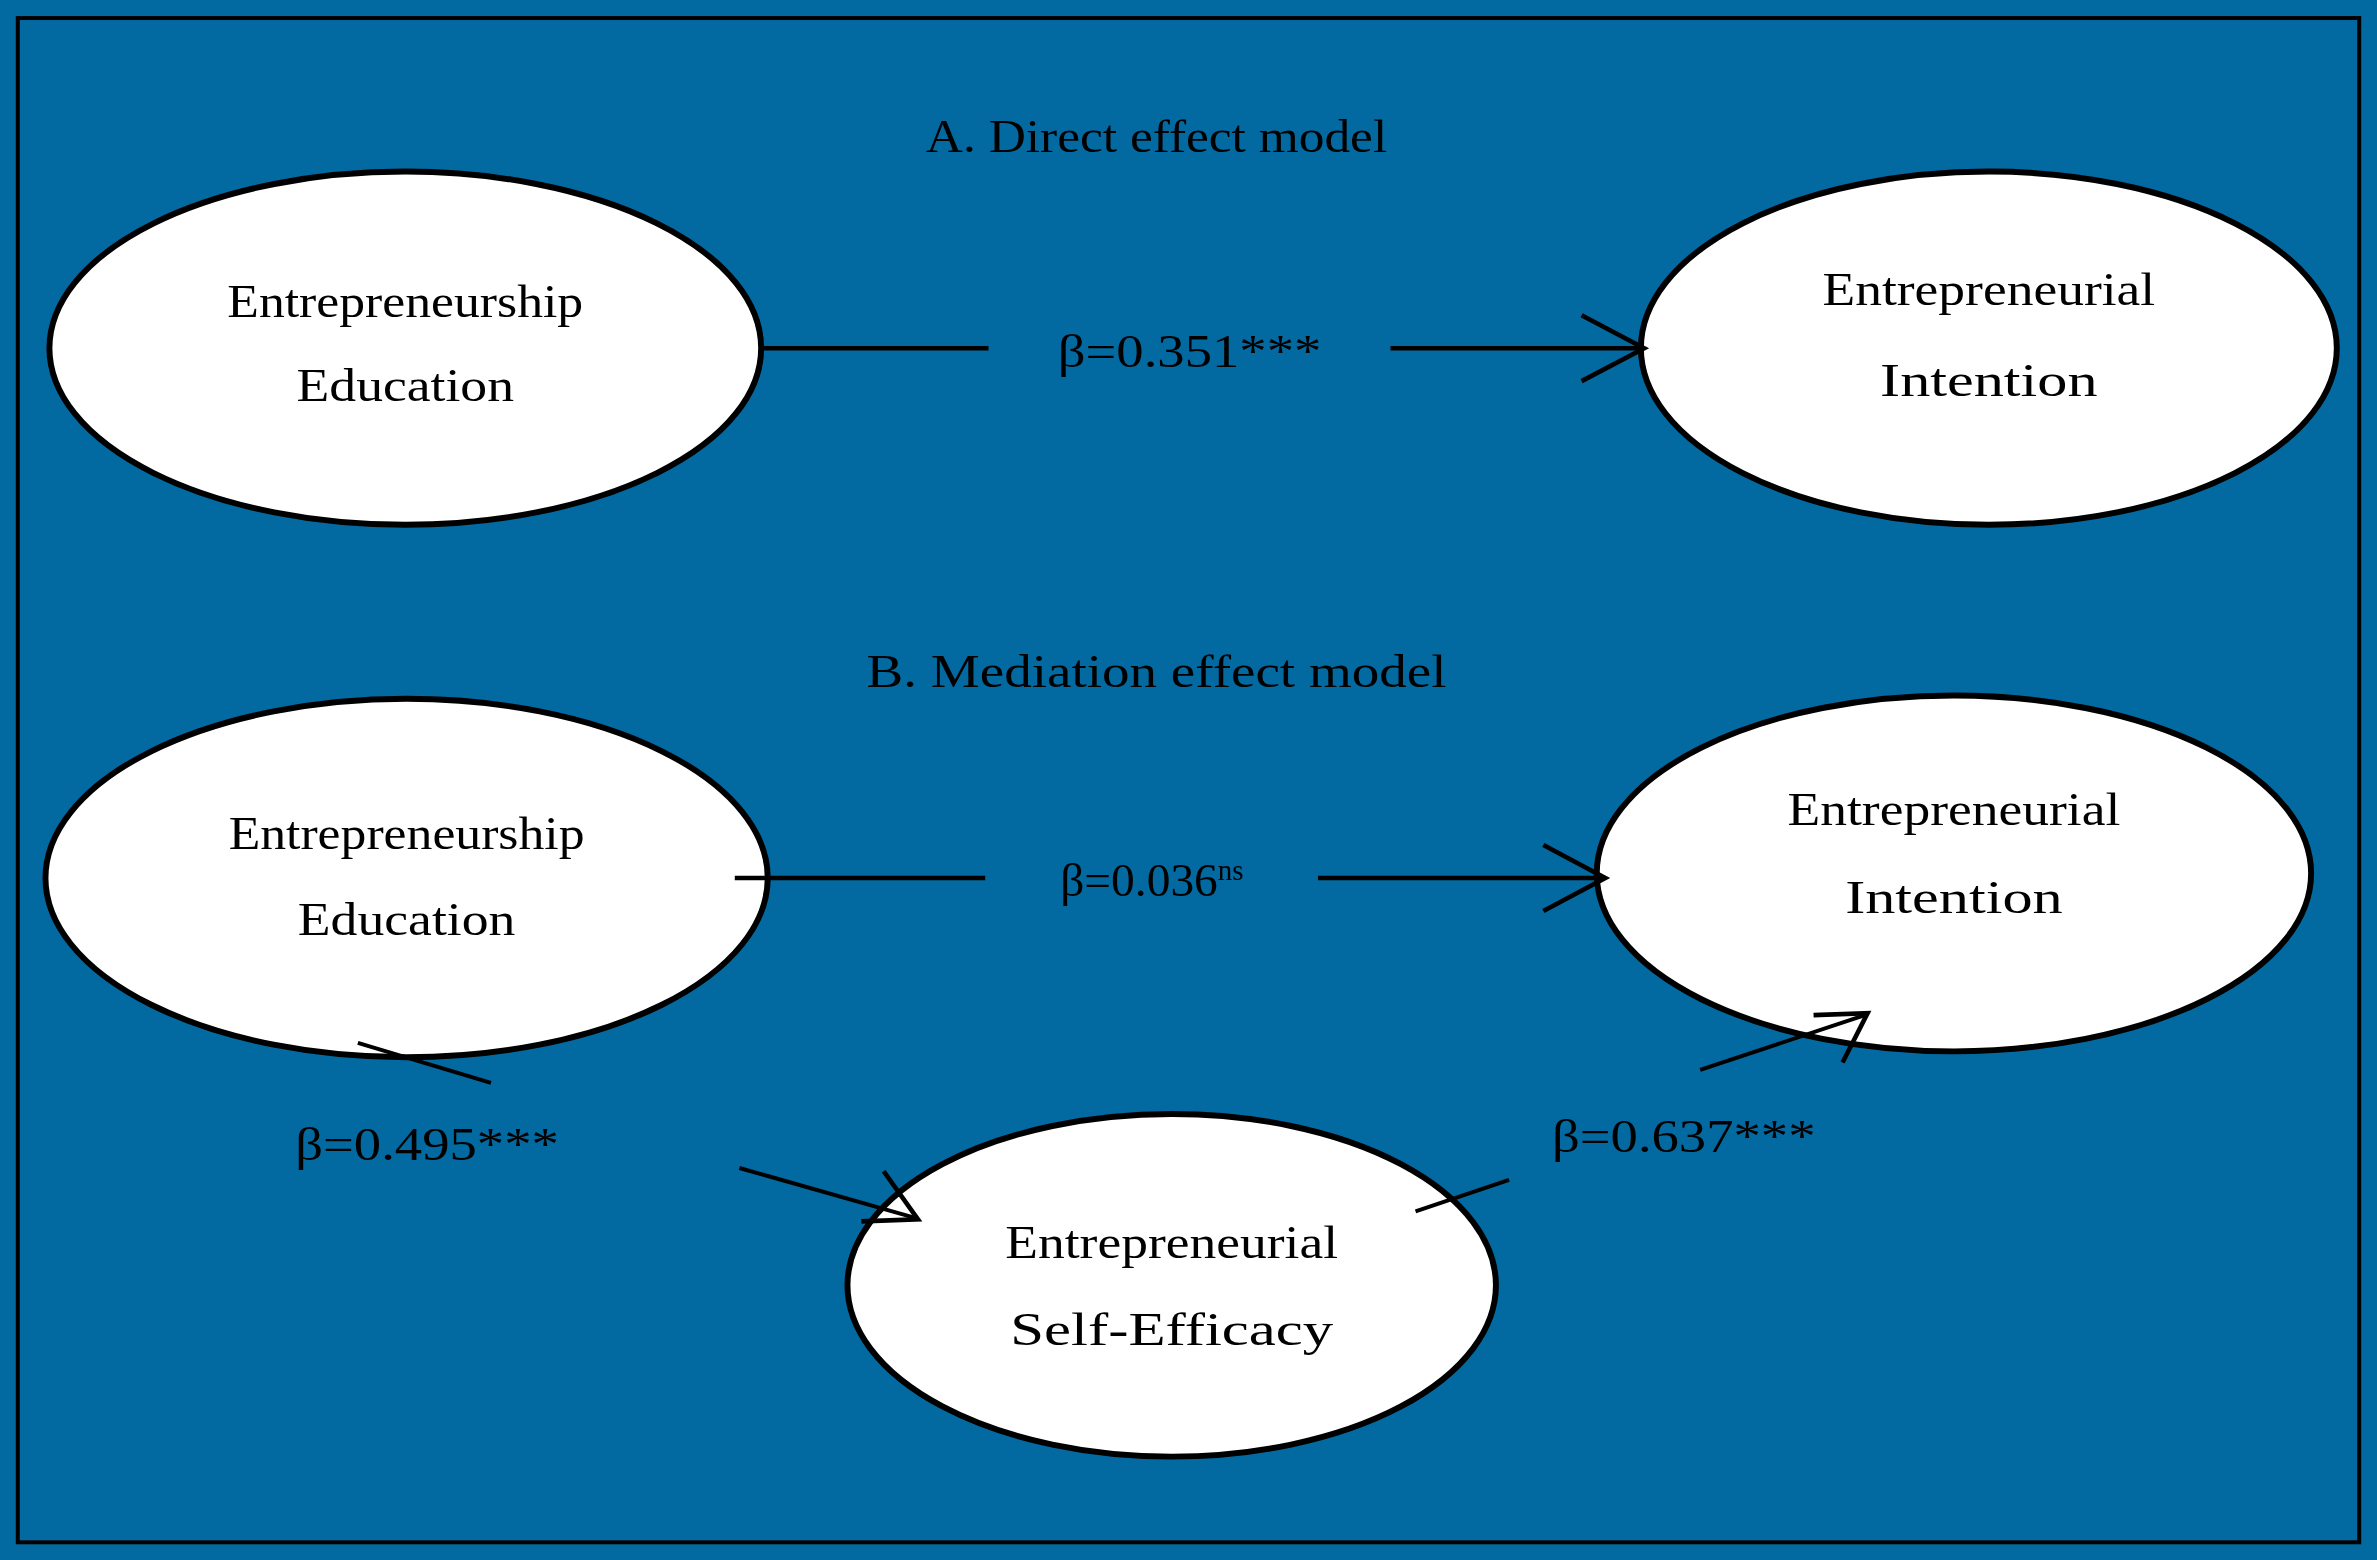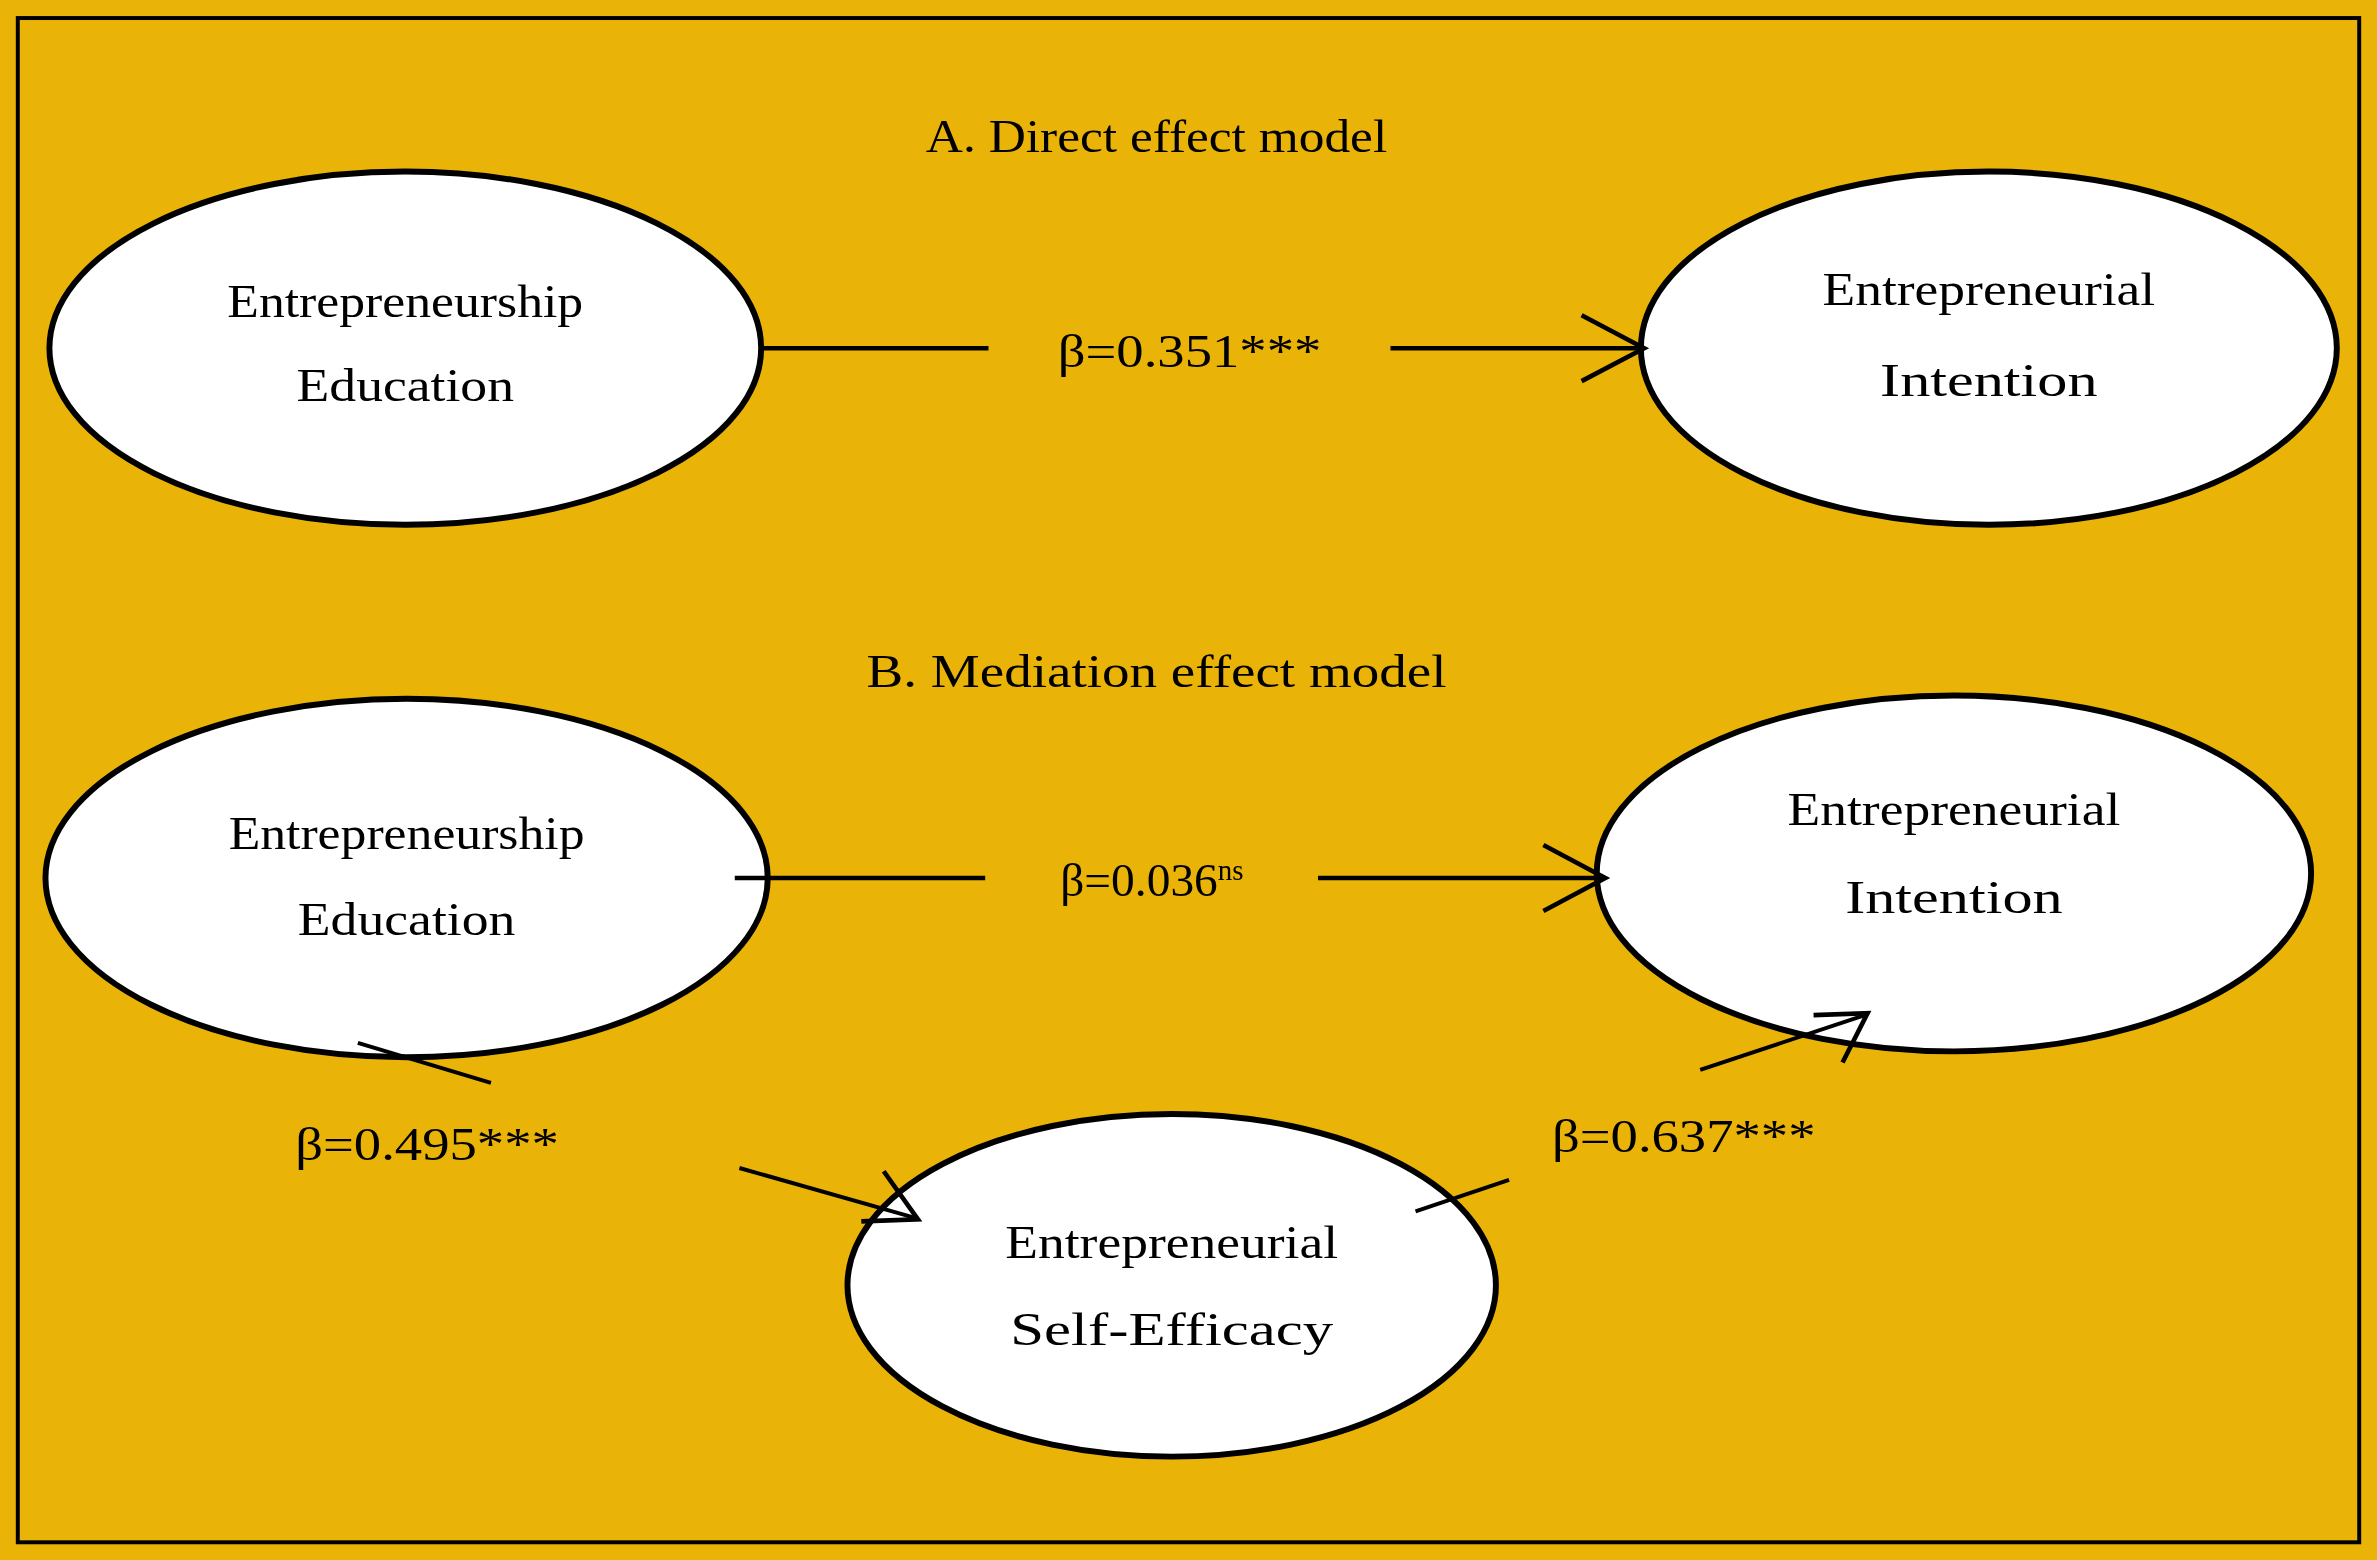--- a/index.html
+++ b/index.html
@@ -11,21 +11,21 @@
   body {
     width: 2377px;
     height: 1561px;
     font-family: "Liberation Serif", "DejaVu Serif", serif;
     overflow: hidden;
   }
   #figure-root {
     position: relative;
     width: 2377px;
     height: 1561px;
-    background: #eab308;
+    background: #0369a1;
   }
   #figure-svg {
     position: absolute;
     left: 0;
     top: 0;
     width: 2377px;
     height: 1561px;
     display: block;
   }
   .frame-border {

